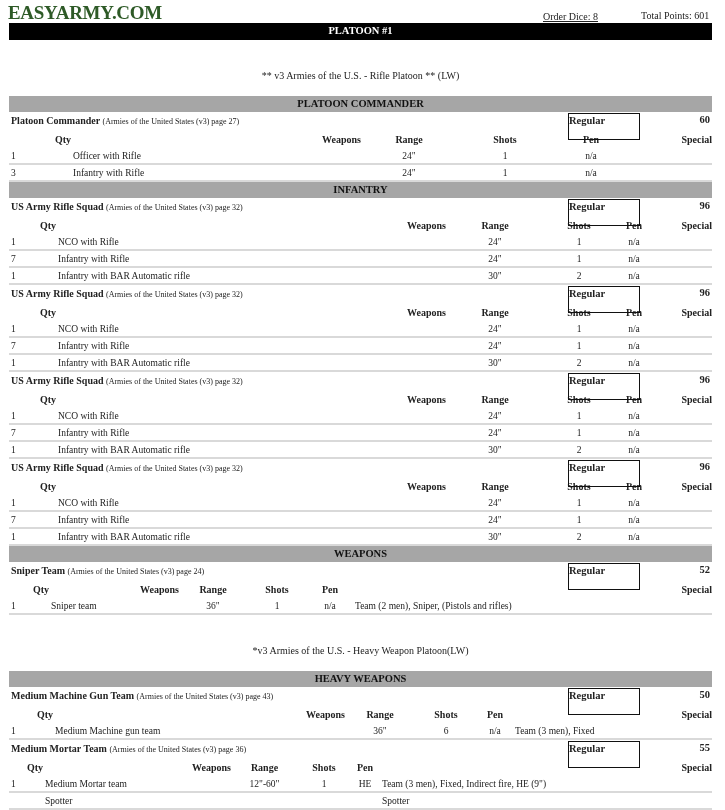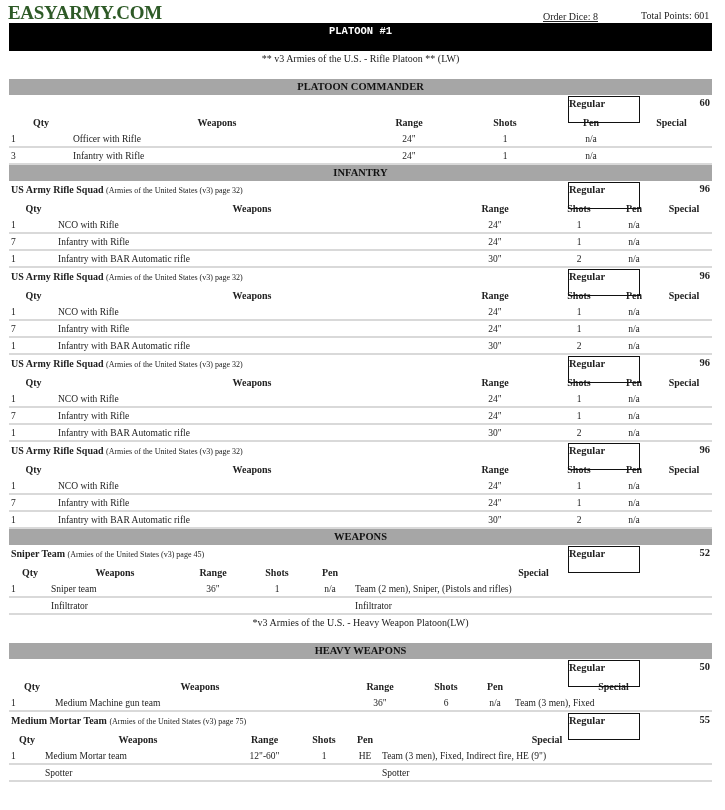--- a/index.html
+++ b/index.html
@@ -6,52 +6,53 @@
   html, body { width: 725px; height: 810px; background: #ffffff; overflow: hidden; }
   body { font-family: "Liberation Serif", "DejaVu Serif", serif; font-size: 10px; color: #222; position: relative; }
 
   .topbar { position: relative; height: 32px; }
   .logo { position: absolute; left: 8px; top: 2px; font-family: "Liberation Serif", serif; font-weight: bold; font-size: 19px; color: #2e5a27; letter-spacing: -0.3px; transform: scaleY(0.95); }
   .order-dice { position: absolute; left: 543px; top: 11px; font-size: 10px; text-decoration: underline; }
   .total-points { position: absolute; left: 641px; top: 10px; font-size: 10px; }
 
   .wrap { position: absolute; left: 9px; top: 23px; width: 703px; }
 
-  .platoon-bar { background: #000; color: #fff; text-align: center; font-weight: bold; font-size: 10.5px; height: 28px; line-height: 16px; font-family: Liberation Mono, monospace; }
-  .platoon-sub { text-align: center; font-size: 10px; height: 28px; line-height: 16px; }
+  .platoon-bar { background: #000; color: #fff; text-align: center; font-weight: bold; font-size: 10.5px; height: 17px; line-height: 16px; }
+  .platoon-sub { text-align: center; font-size: 10px; height: 28px; line-height: 16px; margin-top: 28px; }
   .section-bar { background: #a6a6a6; color: #111; text-align: center; font-weight: bold; font-size: 10.5px; height: 16px; line-height: 16px; }
 
   .unit { position: relative; }
   .unit-head { position: relative; height: 19px; }
   .unit-name { position: absolute; left: 2px; top: 3px; font-weight: bold; font-size: 10px; }
   .unit-name .ref { font-weight: normal; font-size: 8px; }
   .unit-grade { position: absolute; left: 559px; top: 1px; width: 72px; height: 27px; border: 1.5px solid #111; font-weight: bold; font-size: 10.5px; line-height: 14px; }
   .unit-points { position: absolute; right: 2px; top: 2px; font-weight: bold; font-size: 10.5px; }
 
   table.wt { width: 100%; border-collapse: separate; border-spacing: 0; table-layout: fixed; }
-  table.wt th { text-align: center; font-weight: bold; font-size: 10px; height: 17px; padding-left: 2px; vertical-align: middle; }
+  table.wt th { text-align: right; font-weight: bold; font-size: 10px; height: 17px; padding-left: 2px; vertical-align: middle; }
   table.wt td { font-size: 9.5px; height: 17px; padding-left: 2px; border-bottom: 2.5px solid #d9d9d9; vertical-align: middle; white-space: nowrap; }
   table.wt th.c, table.wt td.c { text-align: center; padding-left: 0; }
   table.wt tr.last td { border-bottom: 2.5px solid #d9d9d9; }
 </style>
 </head>
 <body>
 
 <div class="topbar">
   <div class="logo">EASYARMY.COM</div>
   <div class="order-dice">Order Dice: 8</div>
   <div class="total-points">Total Points: 601</div>
 </div>
 
 <div class="wrap" id="roster">
     <div class="platoon-bar">PLATOON #1</div>
     <div class="platoon-sub">** v3 Armies of the U.S. - Rifle Platoon ** (LW)</div>
     <div class="section-bar">PLATOON COMMANDER</div>
     <div class="unit">
       <div class="unit-head">
+        <div class="unit-name"><span>Platoon Commander</span><span> </span><span class="ref">(Armies of the United States (v3) page 27)</span></div>
         <div class="unit-grade">Regular</div>
         <div class="unit-points">60</div>
       </div>
       <table class="wt">
         <colgroup>
           <col style="width: 62px;">
           <col style="width: 290px;">
           <col style="width: 96px;">
           <col style="width: 96px;">
           <col style="width: 76px;">
@@ -296,21 +297,21 @@
             <td class="c">2</td>
             <td class="c">n/a</td>
             <td></td>
           </tr>
         </tbody>
       </table>
     </div>
     <div class="section-bar">WEAPONS</div>
     <div class="unit">
       <div class="unit-head">
-        <div class="unit-name"><span>Sniper Team</span><span> </span><span class="ref">(Armies of the United States (v3) page 45)</span></div>
+        <div class="unit-name"><span>Sniper Team</span><span> </span><span class="ref">(Armies of the United States (v3) page 24)</span></div>
         <div class="unit-grade">Regular</div>
         <div class="unit-points">52</div>
       </div>
       <table class="wt">
         <colgroup>
           <col style="width: 40px;">
           <col style="width: 130px;">
           <col style="width: 68px;">
           <col style="width: 60px;">
           <col style="width: 46px;">
@@ -328,35 +329,28 @@
         </thead>
         <tbody>
           <tr>
             <td>1</td>
             <td>Sniper team</td>
             <td class="c">36"</td>
             <td class="c">1</td>
             <td class="c">n/a</td>
             <td>Team (2 men), Sniper, (Pistols and rifles)</td>
           </tr>
-          <tr class="last">
-            <td></td>
-            <td>Infiltrator</td>
-            <td class="c"></td>
-            <td class="c"></td>
-            <td class="c"></td>
-            <td>Infiltrator</td>
-          </tr>
         </tbody>
       </table>
     </div>
     <div class="platoon-sub">*v3 Armies of the U.S. - Heavy Weapon Platoon(LW)</div>
     <div class="section-bar">HEAVY WEAPONS</div>
     <div class="unit">
       <div class="unit-head">
+        <div class="unit-name"><span>Medium Machine Gun Team</span><span> </span><span class="ref">(Armies of the United States (v3) page 43)</span></div>
         <div class="unit-grade">Regular</div>
         <div class="unit-points">50</div>
       </div>
       <table class="wt">
         <colgroup>
           <col style="width: 44px;">
           <col style="width: 292px;">
           <col style="width: 70px;">
           <col style="width: 62px;">
           <col style="width: 36px;">
@@ -379,21 +373,21 @@
             <td class="c">36"</td>
             <td class="c">6</td>
             <td class="c">n/a</td>
             <td>Team (3 men), Fixed</td>
           </tr>
         </tbody>
       </table>
     </div>
     <div class="unit">
       <div class="unit-head">
-        <div class="unit-name"><span>Medium Mortar Team</span><span> </span><span class="ref">(Armies of the United States (v3) page 75)</span></div>
+        <div class="unit-name"><span>Medium Mortar Team</span><span> </span><span class="ref">(Armies of the United States (v3) page 36)</span></div>
         <div class="unit-grade">Regular</div>
         <div class="unit-points">55</div>
       </div>
       <table class="wt">
         <colgroup>
           <col style="width: 34px;">
           <col style="width: 188px;">
           <col style="width: 67px;">
           <col style="width: 52px;">
           <col style="width: 30px;">

